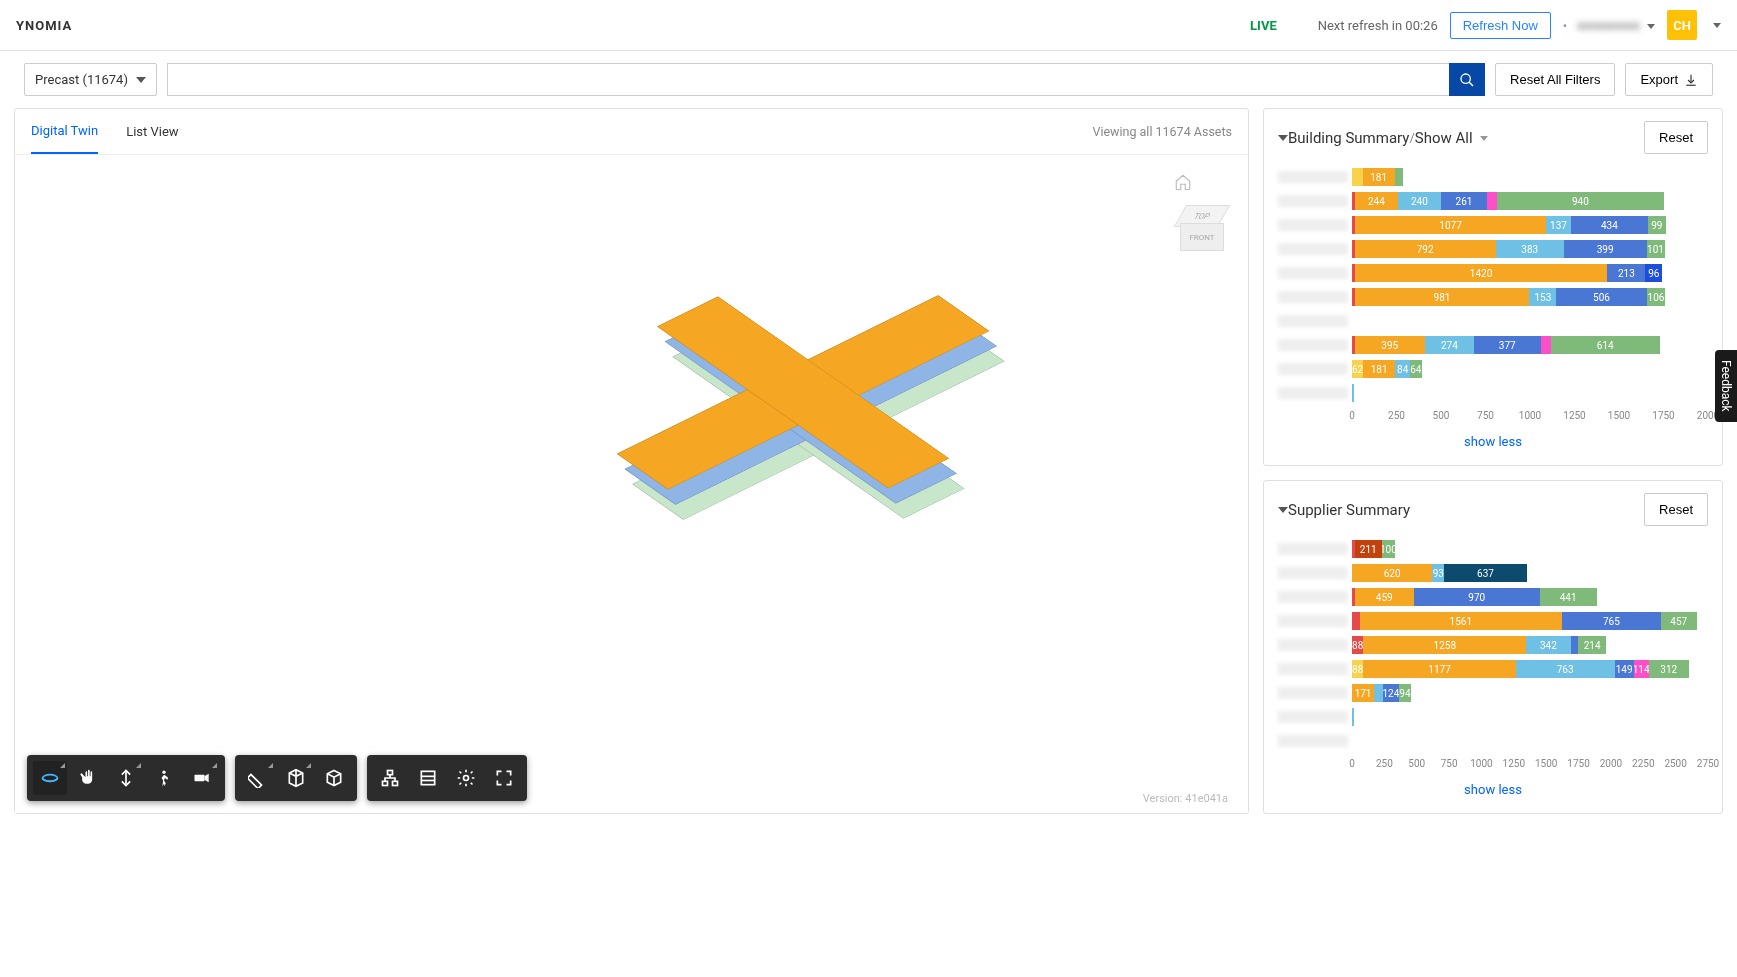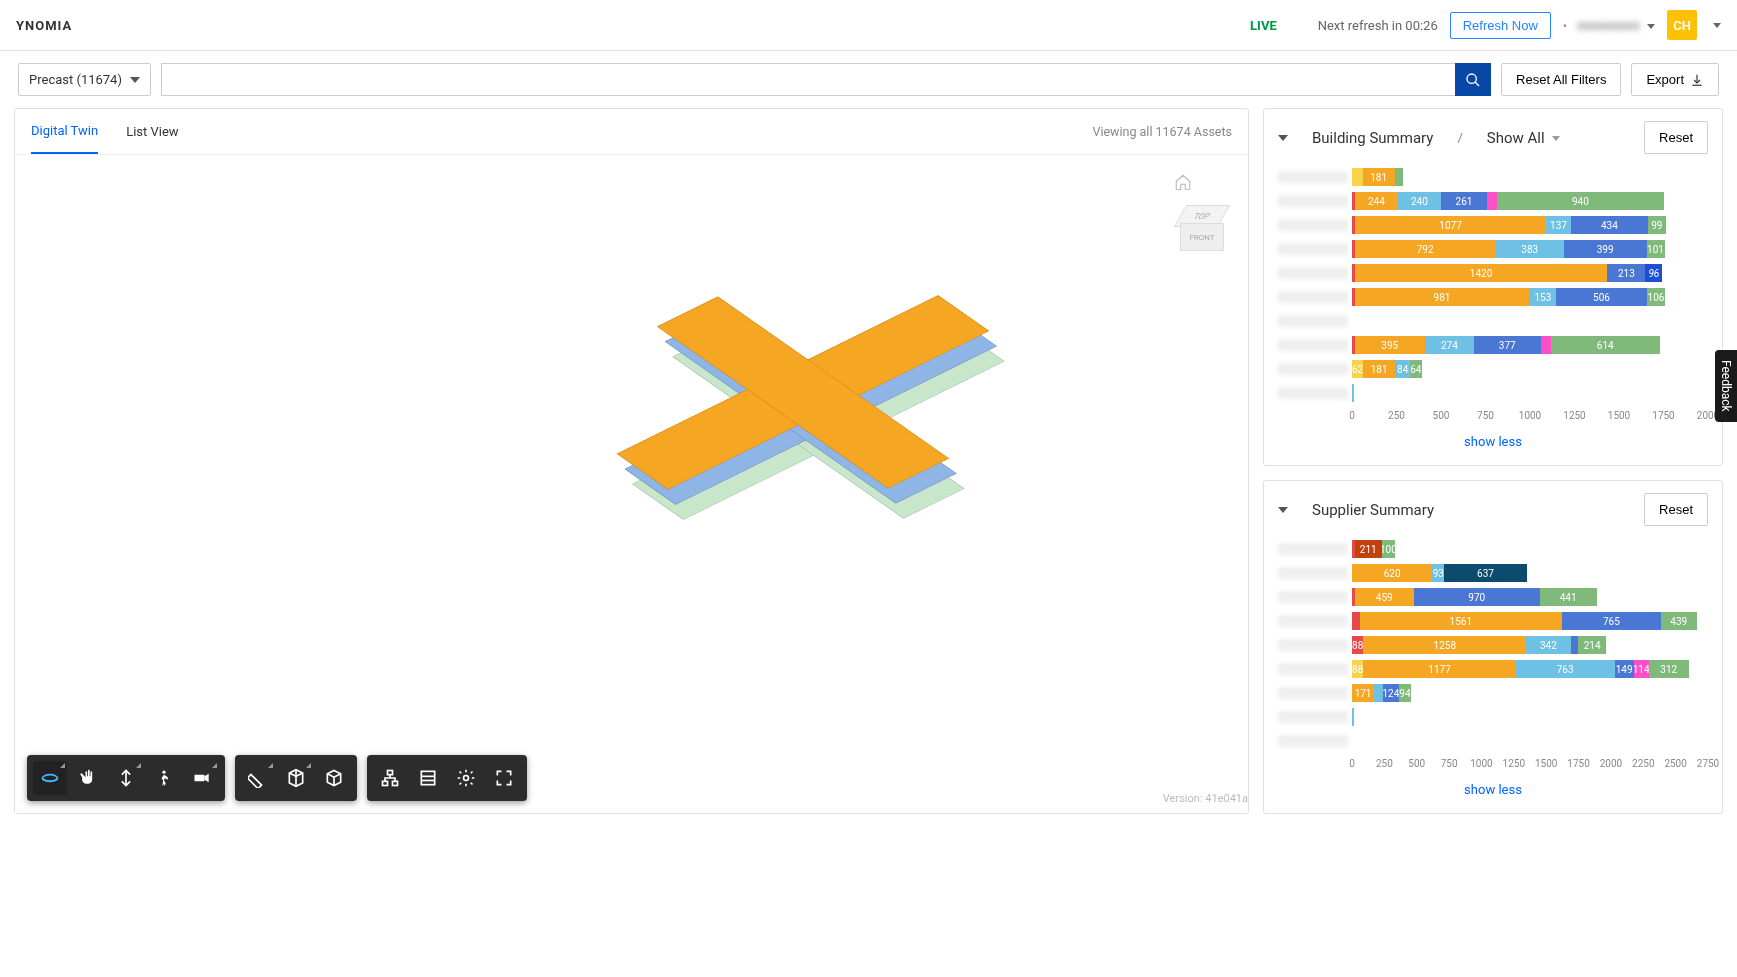--- a/index.html
+++ b/index.html
@@ -6,48 +6,48 @@
   body { font-family: -apple-system, "Segoe UI", Roboto, Arial, sans-serif; font-size: 13px; color: #333; background: #fff; }
   .header { display: flex; align-items: center; justify-content: space-between; padding: 10px 16px; border-bottom: 1px solid #e0e0e0; }
   .logo { font-weight: 700; letter-spacing: 1px; color: #333; }
   .header-right { display: flex; align-items: center; gap: 12px; }
   .live-badge { color: #009944; font-weight: 700; }
   .refresh-text { color: #666; font-size: 13px; padding-left: 29px; }
   .refresh-btn { border: 1px solid #2684ff; color: #2684ff; background: #fff; padding: 5px 12px; border-radius: 2px; cursor: pointer; font-size: 13px; }
   .blur-text { color: #aaa; filter: blur(3px); display: inline-block; }
   .caret-down { display:inline-block; width:0; height:0; border-left:4px solid transparent; border-right:4px solid transparent; border-top:5px solid #666; margin-left:4px; vertical-align: middle;}
   .avatar { width: 30px; height: 30px; background: #ffc107; color: #fff; display: flex; align-items: center; justify-content: center; font-weight: 600; border-radius: 2px; }
-  .toolbar { display: flex; align-items: center; gap: 10px; padding: 12px 18px; }
+  .toolbar { display: flex; align-items: center; gap: 10px; padding: 12px 24px; }
   .select { border:1px solid #ccc; padding:8px 10px; border-radius:2px; display:flex; align-items:center; gap:8px; cursor:pointer; min-width:110px;}
   .search-box { flex:1; display:flex; }
   .search-input { flex:1; border:1px solid #ccc; border-right:none; padding:8px 10px; font-size:13px; }
   .search-btn { width:36px; background:#0747a6; border:none; color:#fff; display:flex; align-items:center; justify-content:center; cursor:pointer; }
   .btn { border:1px solid #ccc; background:#fff; padding:8px 14px; cursor:pointer; font-size:13px; border-radius:2px;}
   .btn-export { display:flex; align-items:center; gap:6px; margin-left:auto; }
   .main { display:flex; gap:14px; padding:0 14px 14px; }
   .left { flex:1; border:1px solid #e0e0e0; border-radius:3px; display:flex; flex-direction:column; min-height:600px; position:relative; }
   .tabs { display:flex; align-items:center; border-bottom:1px solid #eee; padding:0 16px; }
   .tab { padding:14px 0; margin-right:28px; cursor:pointer; color:#333; }
   .tab.active { color:#0065ff; border-bottom:2px solid #0065ff; }
   .view-stats { margin-left:auto; color:#888; font-size:12.5px; }
   .viewer { flex:1; position:relative; overflow:hidden; background:#fff; }
   .viewer-nav { position:absolute; top:18px; right:18px; text-align:center; color:#bbb; font-size:10px; }
   .home-ic { margin-bottom:8px; }
   .cube { width:56px; height:56px; position:relative; margin:0 auto; }
   .cube-top { position:absolute; width:44px; height:22px; left:6px; top:6px; background:#f3f3f3; border:1px solid #ddd; transform:skewX(-30deg); display:flex; align-items:center; justify-content:center; font-size:8px; color:#aaa;}
   .cube-front { position:absolute; width:44px; height:28px; left:6px; top:24px; background:#eee; border:1px solid #ddd; display:flex; align-items:center; justify-content:center; font-size:8px; color:#aaa;}
-  .version { position:absolute; bottom:8px; right:0; color:#bbb; font-size:11px;}
+  .version { position:absolute; bottom:8px; right:20px; color:#bbb; font-size:11px;}
   .tool-tray { position:absolute; bottom:12px; left:12px; display:flex; gap:10px; }
   .tool-group { background:#2c2c2c; border-radius:4px; padding:6px; display:flex; gap:4px; box-shadow:0 2px 6px rgba(0,0,0,.4);}
   .tool { width:34px; height:34px; display:flex; align-items:center; justify-content:center; color:#fff; cursor:pointer; border-radius:3px; position:relative;}
   .tool.active { background:#222; color:#3fb8ff; }
   .tool .tri { position:absolute; top:2px; right:2px; width:0; height:0; border-left:5px solid transparent; border-bottom:5px solid #999;}
   .right { width:460px; display:flex; flex-direction:column; gap:14px; }
   .panel { border:1px solid #e0e0e0; border-radius:3px; padding:12px 14px 16px; }
-  .panel-head { display:flex; align-items:center; gap:24px; }
+  .panel-head { display:flex; align-items:center; gap:0; }
   .panel-title { font-size:15px; }
   .panel-sub { color:#888; }
   .panel-reset { margin-left:auto; }
   .chart { margin-top:12px;text-align:right; }
   .row { display:flex; align-items:center; height:22px; margin-bottom:2px; }
   .row-label { width:70px; height:12px; border-radius:2px; background:#eee; filter:blur(2px); margin-right:4px; flex-shrink:0;}
   .bar-track { flex:1; height:18px; display:flex; position:relative; }
   .seg { height:100%; color:#fff; font-size:10px; display:flex; align-items:center; justify-content:center; overflow:hidden; min-width:2px;}
   .axis { display:flex; margin-left:74px; margin-top:6px; color:#888; font-size:10px; position:relative; height:14px;}
   .tick { position:absolute; transform:translateX(-50%); }
@@ -282,21 +282,21 @@
               <div class="seg" style="background: rgb(74, 119, 212); width: 23.25%;">399</div>
               <div class="seg" style="background: rgb(127, 186, 122); width: 5.05%;">101</div>
             </div>
           </div>
           <div class="row">
             <div class="row-label"></div>
             <div class="bar-track">
               <div class="seg" style="background: rgb(230, 73, 73); width: 0.75%;"></div>
               <div class="seg" style="background: rgb(245, 166, 35); width: 71%;">1420</div>
               <div class="seg" style="background: rgb(74, 119, 212); width: 10.65%;">213</div>
-              <div class="seg" style="background: #1d4ed8; width: 4.8%; font-style: italic;">96</div>
+              <div class="seg" style="background: #1d4ed8; width: 4.8%;">96</div>
             </div>
           </div>
           <div class="row">
             <div class="row-label"></div>
             <div class="bar-track">
               <div class="seg" style="background: rgb(230, 73, 73); width: 0.75%;"></div>
               <div class="seg" style="background: rgb(245, 166, 35); width: 49.05%;">981</div>
               <div class="seg" style="background: rgb(110, 193, 228); width: 7.65%;">153</div>
               <div class="seg" style="background: rgb(74, 119, 212); width: 25.3%;">506</div>
               <div class="seg" style="background: rgb(127, 186, 122); width: 5.3%;">106</div>
@@ -378,21 +378,21 @@
               <div class="seg" style="background: rgb(74, 119, 212); width: 35.2727%;">970</div>
               <div class="seg" style="background: rgb(127, 186, 122); width: 16.0364%;">441</div>
             </div>
           </div>
           <div class="row">
             <div class="row-label"></div>
             <div class="bar-track">
               <div class="seg" style="background: rgb(230, 73, 73); width: 2.18182%;"></div>
               <div class="seg" style="background: rgb(245, 166, 35); width: 56.7636%;">1561</div>
               <div class="seg" style="background: rgb(74, 119, 212); width: 27.8182%;">765</div>
-              <div class="seg" style="background: rgb(127, 186, 122); width: 10.0727%;">439</div>
+              <div class="seg" style="background: rgb(127, 186, 122); width: 10.0727%;">457</div>
             </div>
           </div>
           <div class="row">
             <div class="row-label"></div>
             <div class="bar-track">
               <div class="seg" style="background: rgb(230, 73, 73); width: 3.2%;">88</div>
               <div class="seg" style="background: rgb(245, 166, 35); width: 45.7455%;">1258</div>
               <div class="seg" style="background: rgb(110, 193, 228); width: 12.4364%;">342</div>
               <div class="seg" style="background: rgb(74, 119, 212); width: 2.18182%;"></div>
               <div class="seg" style="background: rgb(127, 186, 122); width: 7.78182%;">214</div>

